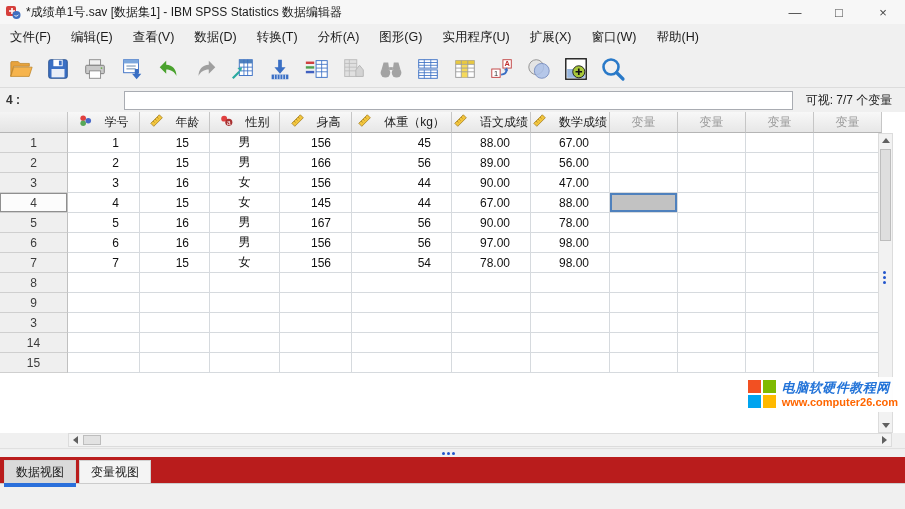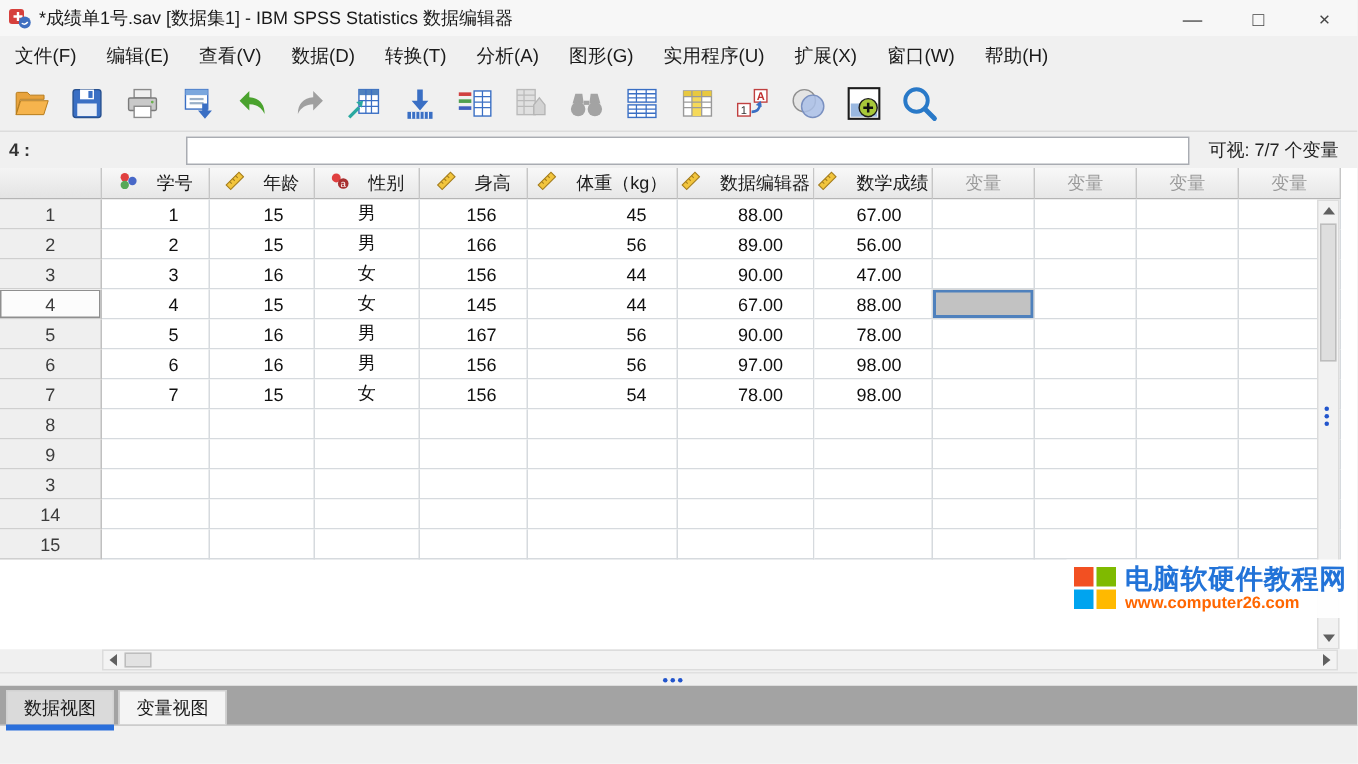--- a/index.html
+++ b/index.html
@@ -65,40 +65,40 @@
   .hscroll-row { height:15px; position:relative; background:#f0f0f0; flex:0 0 auto; }
   .hscroll { position:absolute; left:68px; right:13px; top:0; height:14px; background:#f3f3f3; border:1px solid #dcdcdc; }
   .hs-btn { position:absolute; top:1px; bottom:1px; width:13px; display:flex; align-items:center; justify-content:center; }
   .hs-left { left:0; } .hs-right { right:0; }
   .hs-thumb { position:absolute; left:14px; top:1px; bottom:1px; width:18px; background:#e2e2e2; border:1px solid #bdbdbd; }
   .splitter { height:9px; background:#f0f0f0; border-top:1px solid #e0e0e0; position:relative; flex:0 0 auto; }
   .hdots { position:absolute; left:442px; top:3px; display:flex; gap:2px; }
   .dot { width:3px; height:3px; background:#2255cc; border-radius:50%; }
 
   
-  .tabrow { height:27px; background:#a3a3a3; display:flex; align-items:flex-end; padding-left:4px; gap:3px;
+  .tabrow { height:27px; background:#b91c1c; display:flex; align-items:flex-end; padding-left:4px; gap:3px;
     border-bottom:1px solid #cccccc; flex:0 0 auto; }
   .tab { height:23px; padding:0 11px; display:flex; align-items:center; font-size:12px; color:#1a1a1a;
     background:#f4f4f4; border:1px solid #d2d2d2; border-bottom:none; position:relative; cursor:default; }
   .tab.active { background:#dadada; }
   .tab.active::after { content:""; position:absolute; left:-1px; right:-1px; bottom:-4px; height:4px; background:#2a6fdb; }
 
   
   .statusbar { flex:1; background:#f0f0f0; border-top:1px solid #d8d8d8; position:relative; }
   .status-ready { position:absolute; left:488px; top:5px; display:flex; align-items:center; gap:6px; color:#1a1a1a; }
   .status-ready svg { width:14px; height:14px; }
   .status-unicode { position:absolute; left:745px; top:5px; color:#1a1a1a; }
 
   
   .watermark { position:absolute; right:2px; bottom:3px; display:flex; align-items:center; gap:5px;
     background:rgba(255,255,255,0.93); padding:3px 5px; z-index:5; }
   .wm-logo { width:29px; height:29px; display:grid; grid-template-columns:13px 13px; grid-template-rows:13px 13px; gap:2px; }
   .wm-sq { width:13px; height:13px; }
   .wm-text { display:flex; flex-direction:column; line-height:1.15; }
-  .wm-name { font-size:18px; font-weight:bold; color:#2273d8; letter-spacing:0.5px; }
+  .wm-name { font-size:13px; font-weight:bold; color:#2273d8; letter-spacing:0.5px;font-style:italic; }
   .wm-url { font-size:11px; font-weight:bold; color:#ff6600; }
 </style>
 </head>
 <body>
 
 <div class="window">
 
   <div class="titlebar">
     <span class="app-icon">
       <svg viewBox="0 0 16 16">
@@ -339,21 +339,21 @@
               </span>
             </th>
             <th class="colhdr">
               <span class="hdr-inner">
                 <span><svg viewBox="0 0 14 14">
                     <g transform="rotate(-45 7 7)">
                       <rect x="0.5" y="4.8" width="13" height="4.6" fill="#f2c53d" stroke="#a57e1e" stroke-width="0.8"></rect>
                       <path d="M4 4.8v2.2M7 4.8v2.2M10 4.8v2.2" stroke="#a57e1e" stroke-width="0.8"></path>
                     </g>
                   </svg></span>
-                <span>数据编辑器</span>
+                <span>语文成绩</span>
               </span>
             </th>
             <th class="colhdr">
               <span class="hdr-inner">
                 <span><svg viewBox="0 0 14 14">
                     <g transform="rotate(-45 7 7)">
                       <rect x="0.5" y="4.8" width="13" height="4.6" fill="#f2c53d" stroke="#a57e1e" stroke-width="0.8"></rect>
                       <path d="M4 4.8v2.2M7 4.8v2.2M10 4.8v2.2" stroke="#a57e1e" stroke-width="0.8"></path>
                     </g>
                   </svg></span>

